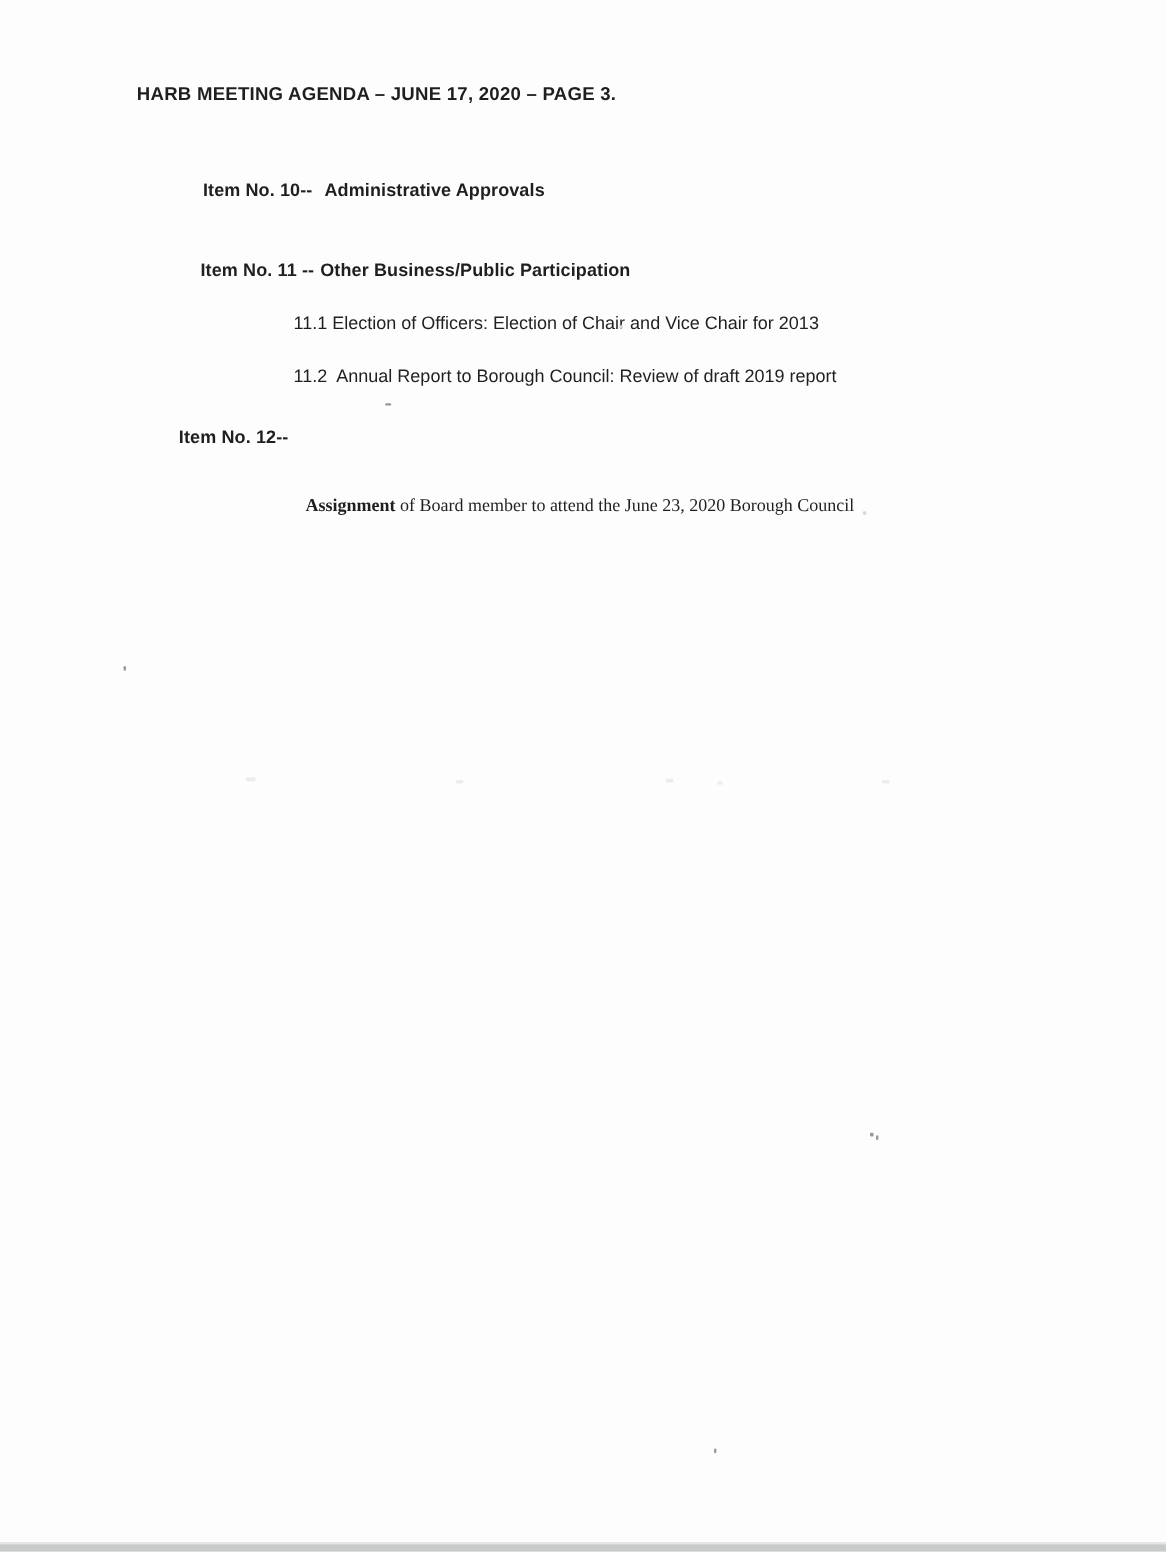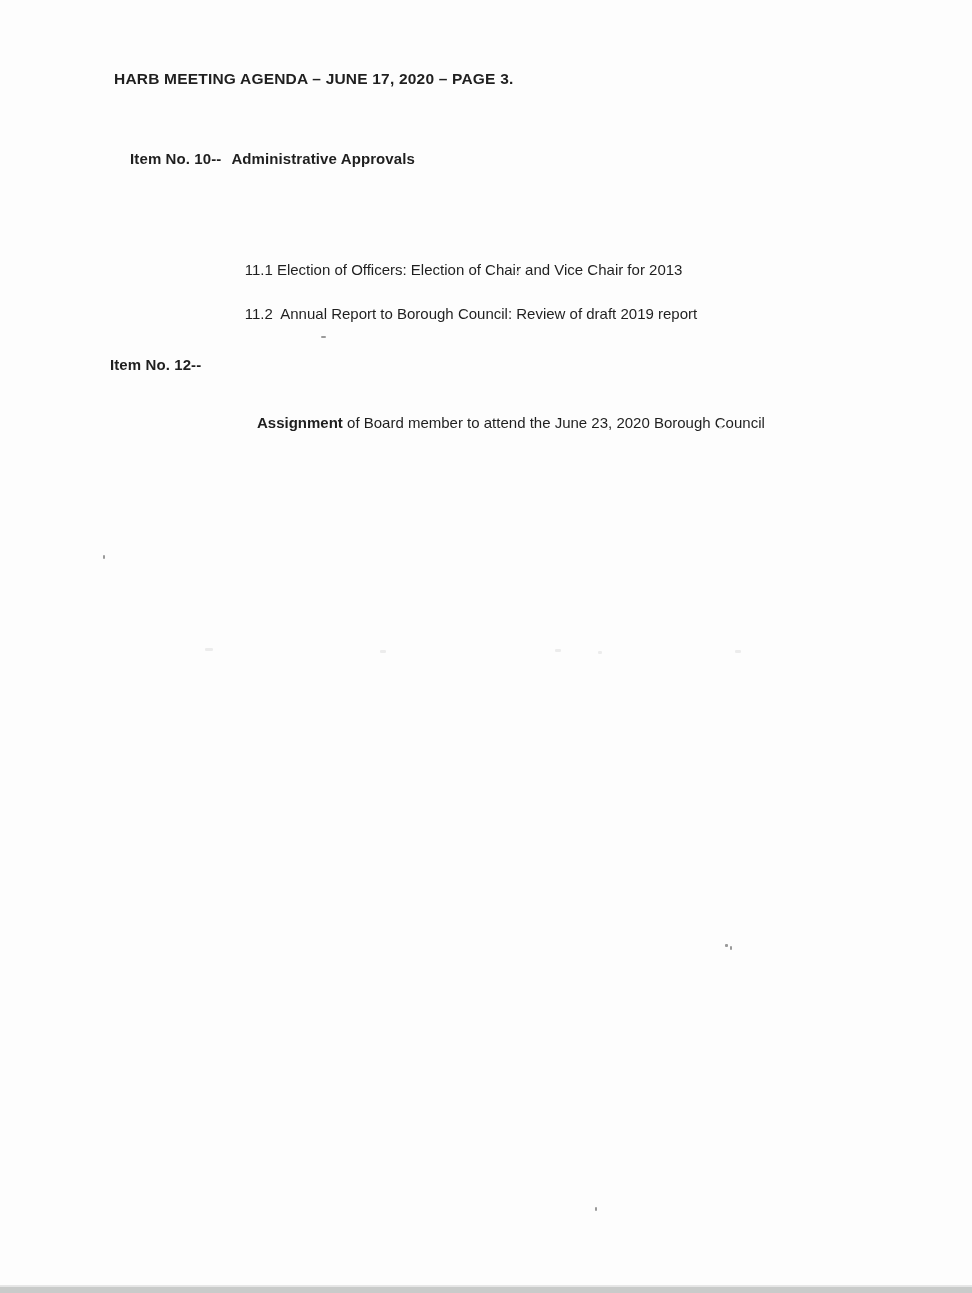--- a/index.html
+++ b/index.html
@@ -28,35 +28,37 @@
     left: 114px;
     top: 70px;
     font-size: 15.5px;
     font-weight: bold;
     letter-spacing: 0.2px;
   }
   .item-row {
     font-size: 15px;
     font-weight: bold;
     letter-spacing: 0.1px;
+    margin-left: 39px;
   }
   .sub-row {
     font-size: 15px;
     font-weight: normal;
   }
   .underlined {
     text-underline-offset: 3px;
     text-decoration-thickness: 1.5px;
   }
   .item12-text {
     left: 232px;
     top: 356px;
     font-size: 15px;
     line-height: 19px;
     width: 570px;
+    font-family: Liberation Serif, serif;
   }
   
   .speck {
     position: absolute;
     background: #9a9a9a;
     border-radius: 1px;
   }
   .speck.faint { background: #d8d8d8; }
   .speck.vfaint { background: #ececec; }
   .scan-edge-bar {
@@ -73,20 +75,23 @@
 <body>
 
 <div id="page">
 
   <div class="abs doc-header">HARB MEETING AGENDA – JUNE 17, 2020 – PAGE 3.</div>
 
   <div class="abs item-row" style="left:113px; top:133px;">
     <span>Item No. 10--</span><span style="margin-left:10px">Administrative Approvals</span>
   </div>
 
+  <div class="abs item-row" style="left:111px; top:200px;">
+    <span>Item No. 11 --</span><span style="margin-left:5px">Other Business/Public Participation</span>
+  </div>
 
   <div class="abs sub-row" style="left:228px; top:244px;">
     <span class="underlined">11.1 Election of Officers</span><span>: Election of Chair and Vice Chair for 2013</span>
   </div>
 
   <div class="abs sub-row" style="left:228px; top:288px;">
     <span class="underlined">11.2  Annual Report to Borough Council</span><span>: Review of draft 2019 report</span>
   </div>
 
   <div class="abs item-row" style="left:110px; top:356px;">Item No. 12--</div>

